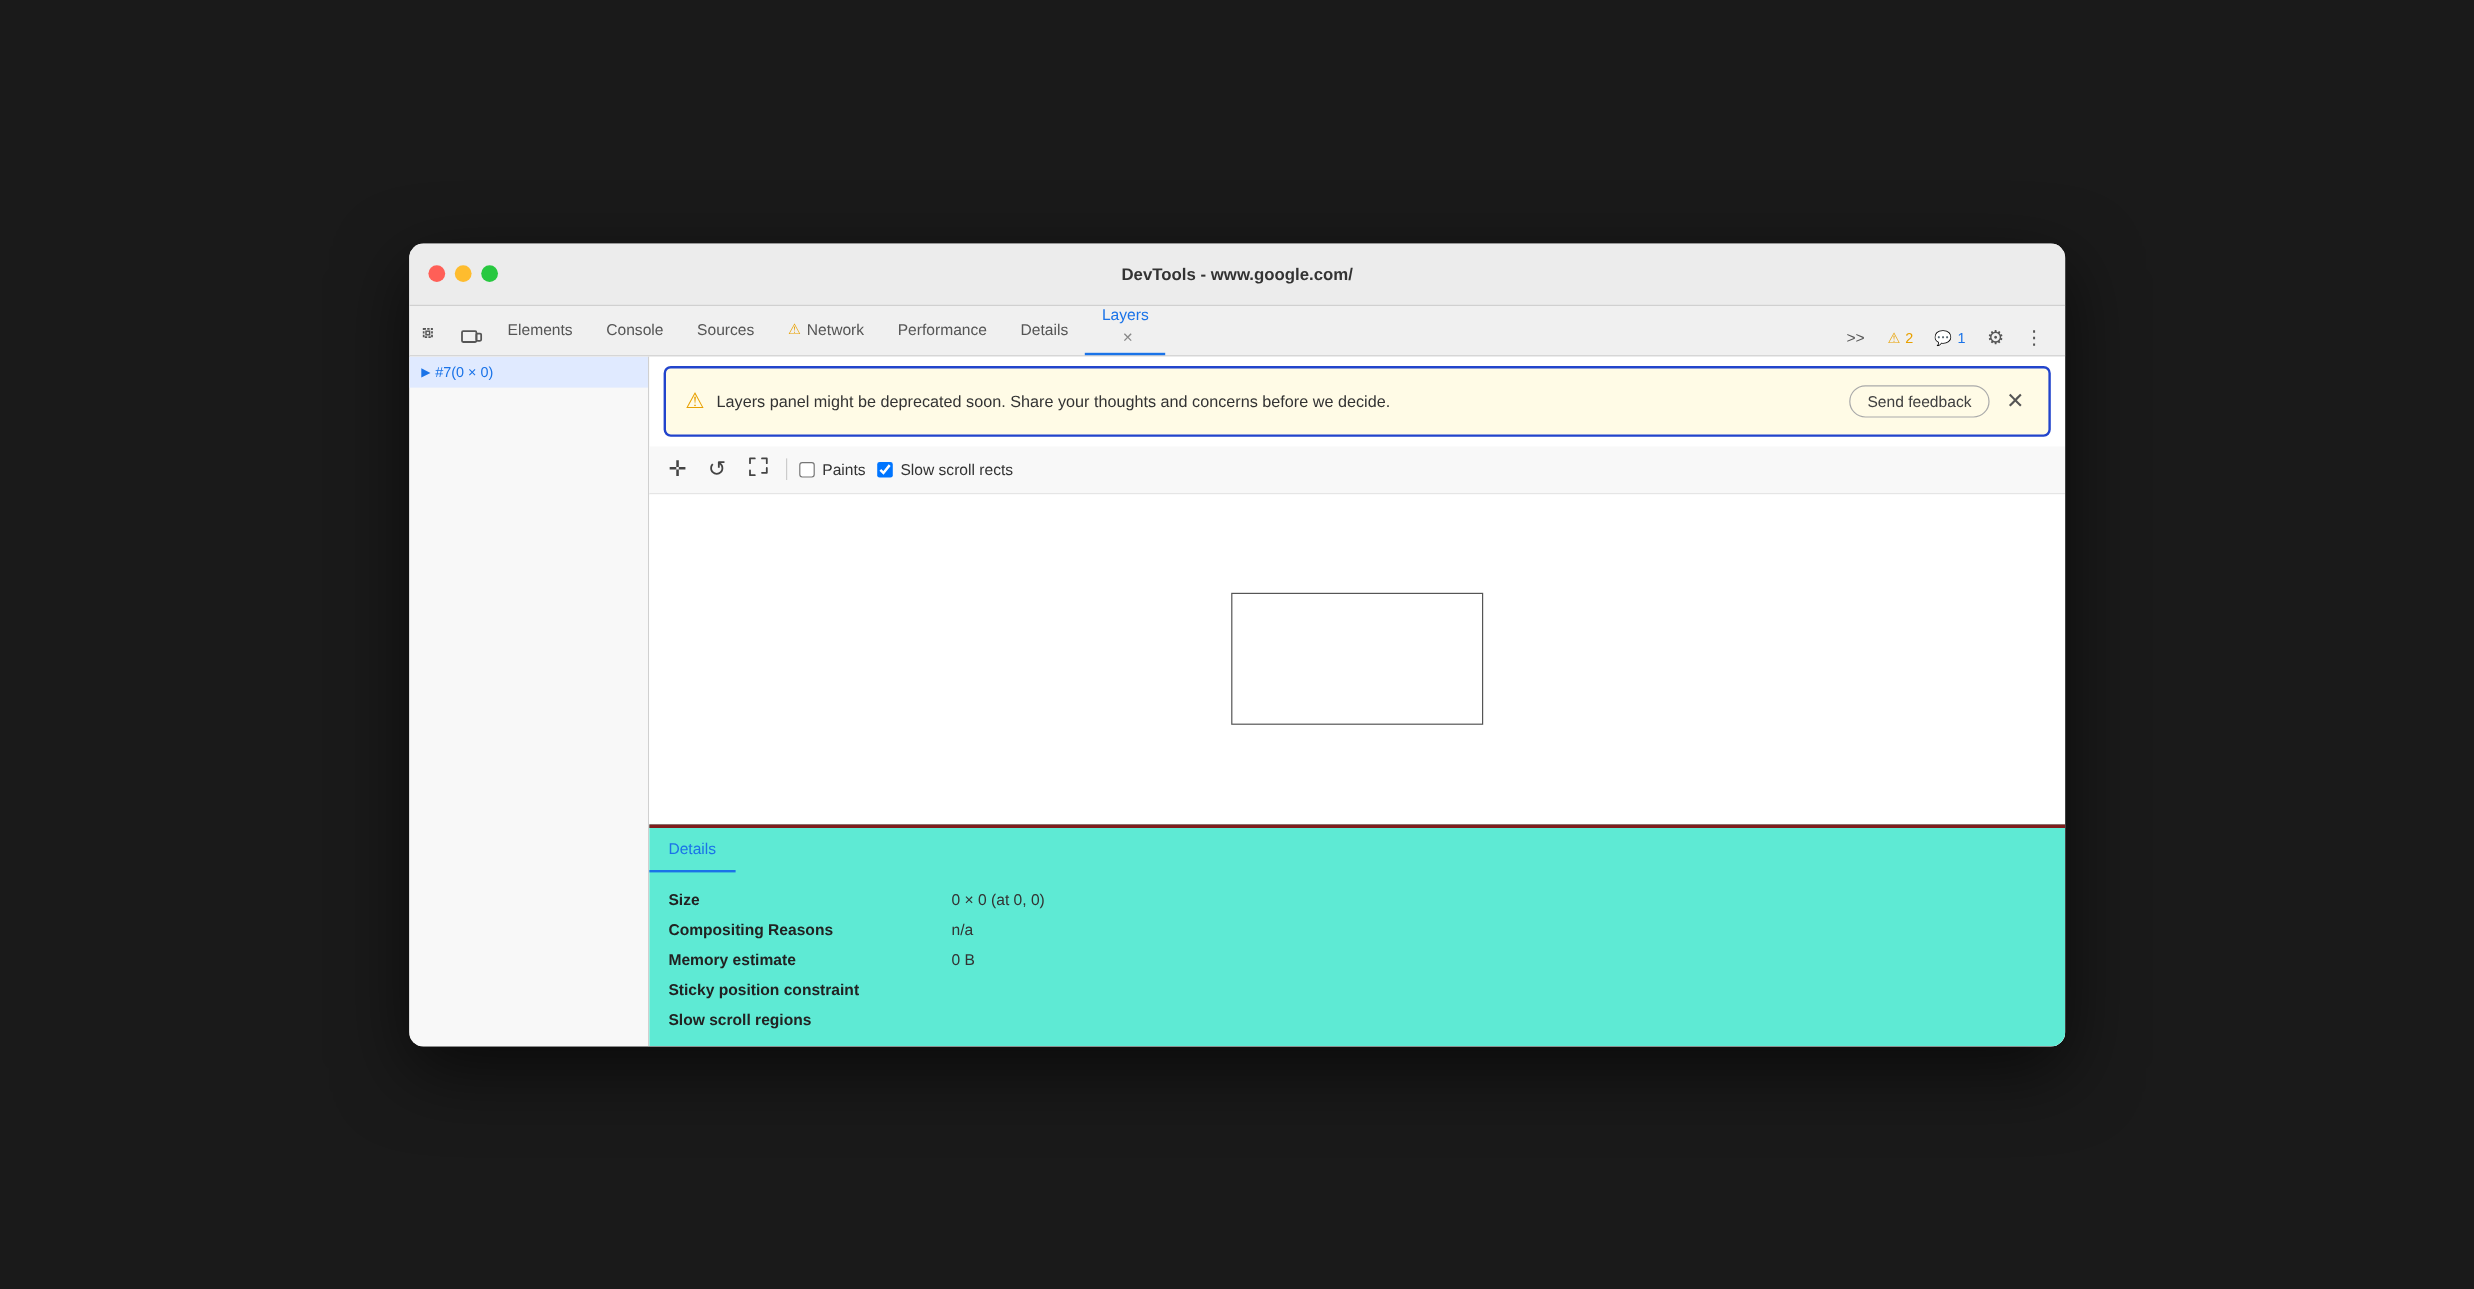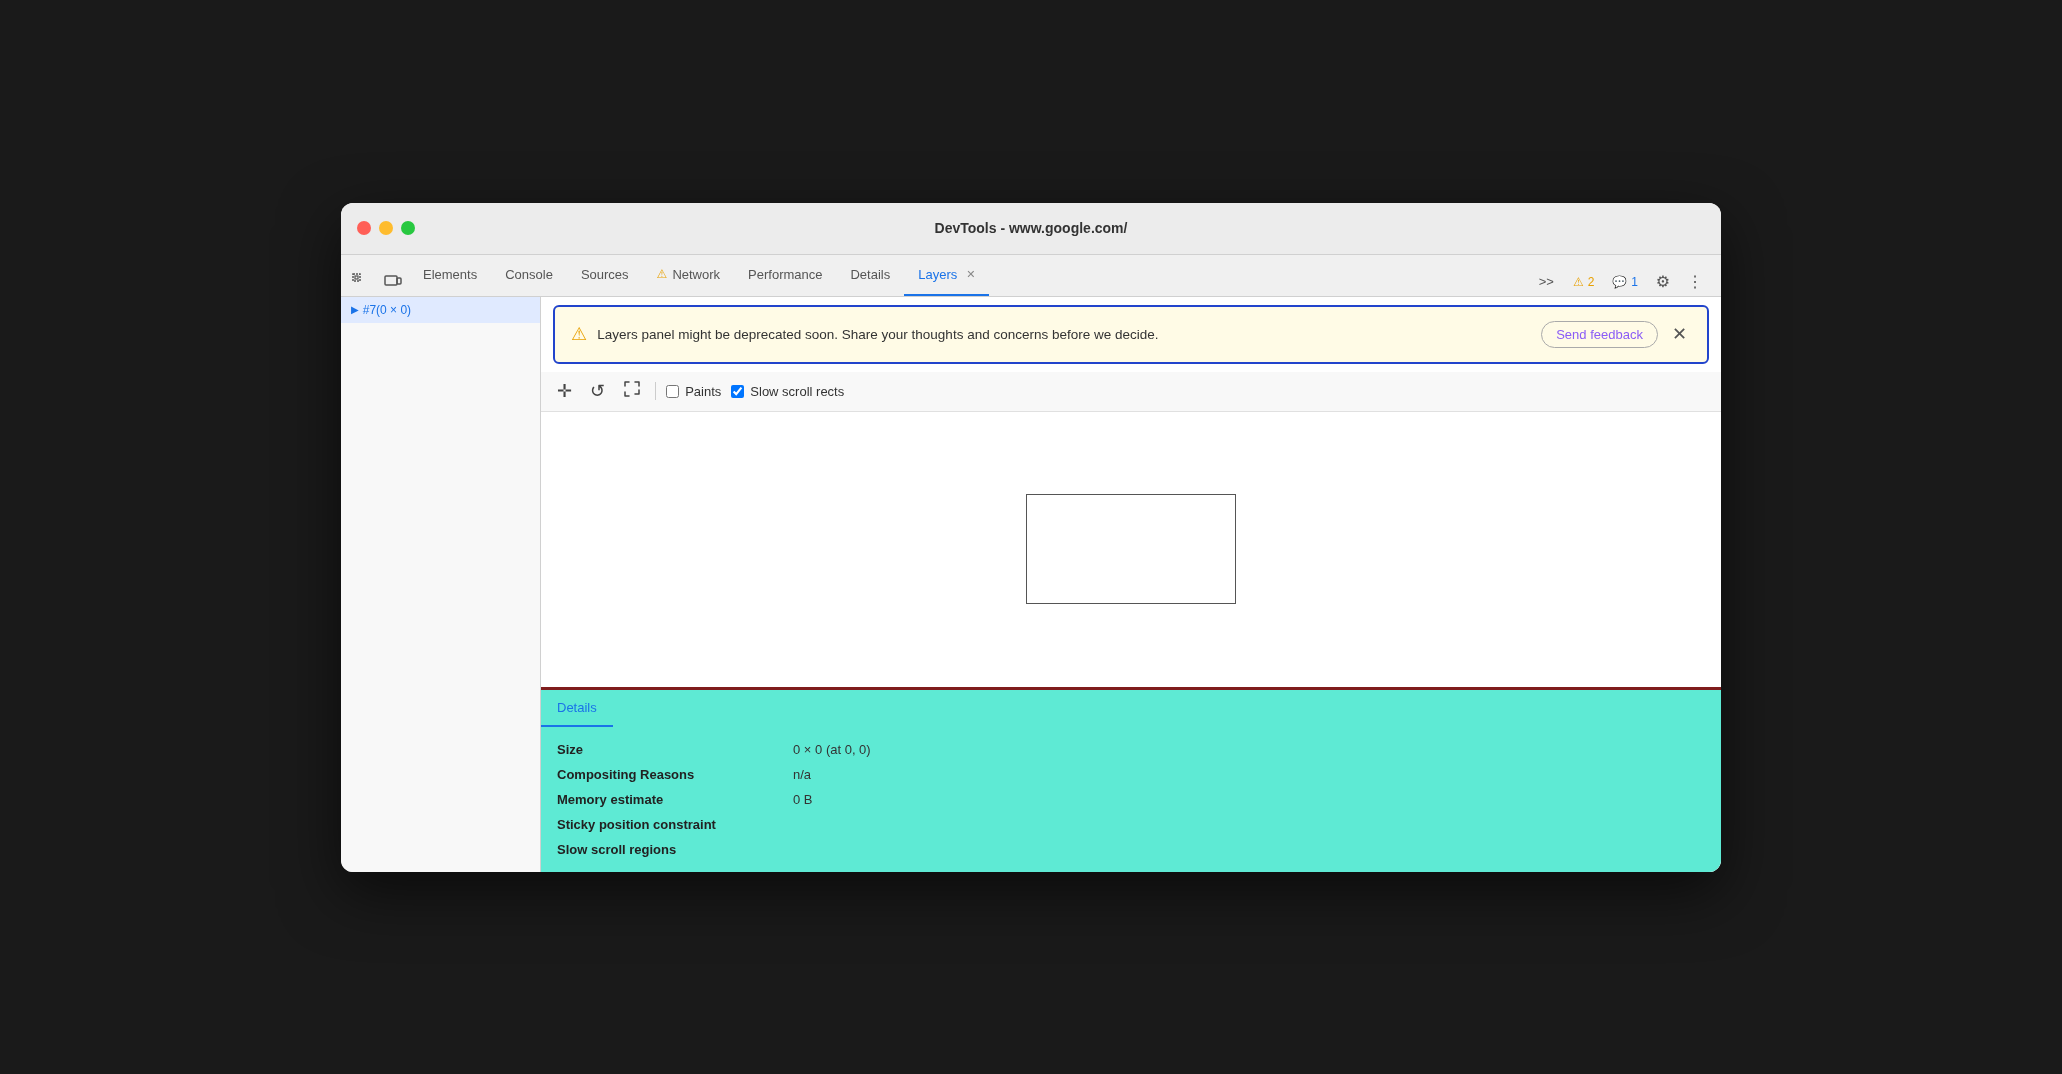--- a/index.html
+++ b/index.html
@@ -89,20 +89,21 @@
       font-size: 13px;
       color: #555;
       cursor: pointer;
       border-bottom: 2px solid transparent;
       white-space: nowrap;
       gap: 5px;
     }
     .tab.active {
       color: #1a73e8;
       border-bottom: 2px solid #1a73e8;
+      flex-direction: column;
     }
     .tab .close-btn {
       font-size: 11px;
       color: #888;
       margin-left: 4px;
     }
     .tab .warn-icon { color: #e8a000; font-size: 12px; }
     .tabs-right {
       display: flex;
       align-items: center;
@@ -198,21 +199,21 @@
       font-size: 13.5px;
       color: #333;
       flex: 1;
     }
     .send-feedback-btn {
       padding: 5px 14px;
       border: 1px solid #aaa;
       border-radius: 14px;
       background: transparent;
       font-size: 13px;
-      color: #8b5cf6;
+      color: #404040;
       cursor: pointer;
       white-space: nowrap;
     }
     .close-banner-btn {
       font-size: 18px;
       color: #555;
       cursor: pointer;
       padding: 0 4px;
       line-height: 1;
     }

